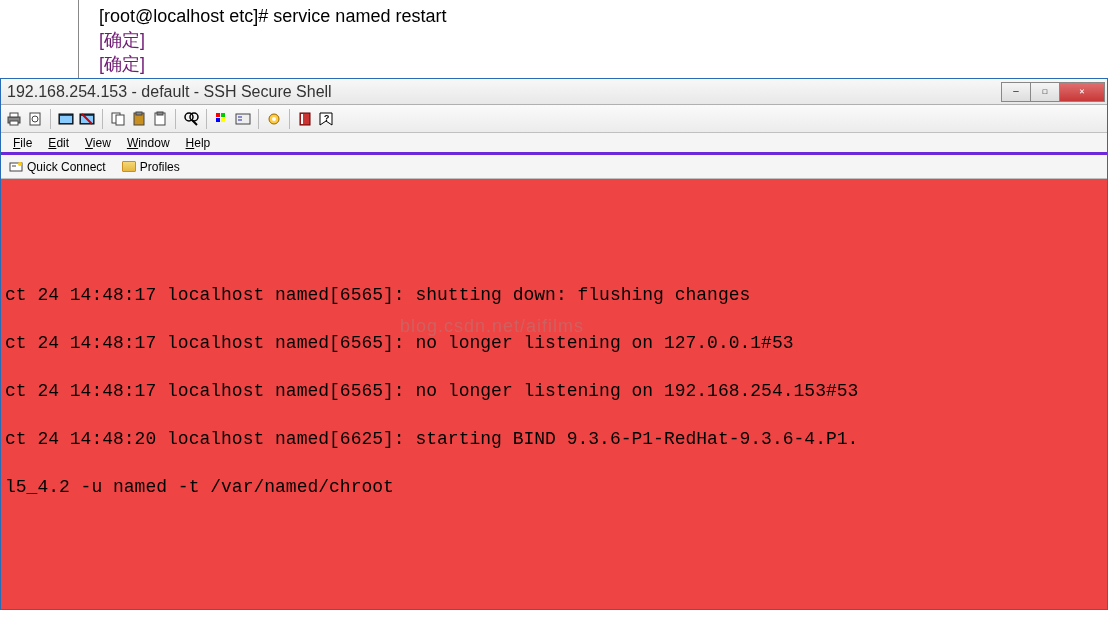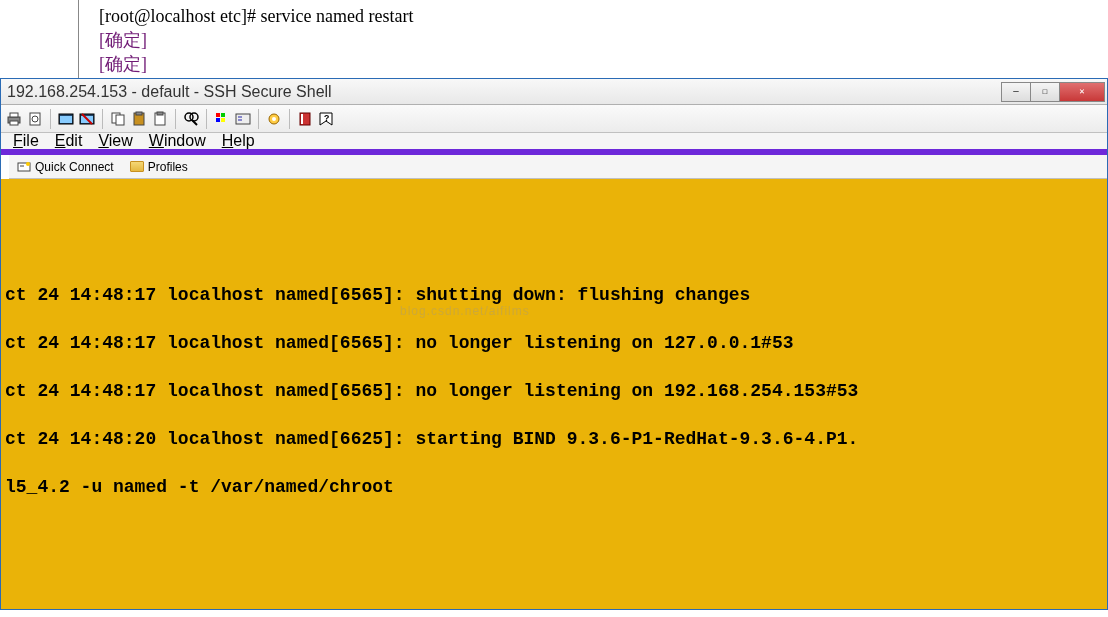--- a/index.html
+++ b/index.html
@@ -17,21 +17,21 @@
     }
     .top-terminal {
       background: #ffffff;
       border-left: 1px solid #888;
       margin-left: 78px;
       padding: 4px 20px;
       height: 78px;
     }
     .top-terminal .line {
       white-space: pre;
-      font-family: Liberation Serif, serif;
+      font-family: Liberation Sans, sans-serif;
       font-size: 18px;
       line-height: 24px;
     }
     .status-line {
       display: flex;
       justify-content: space-between;
     }
     .status-ok {
       color: #701a75;
       margin-right: 60px;
@@ -99,78 +99,76 @@
       height: 20px;
       background: #bbb;
       margin: 0 3px;
     }
     .menu-bar {
       background: #f5f5f5;
       height: 22px;
       display: flex;
       align-items: center;
       padding: 0 4px;
-      border-bottom: 6px solid #6d28d9;
+      border-bottom: 3px solid #6d28d9;
       font-family: "Segoe UI", Tahoma, sans-serif;
-      font-size: 16px;
+      font-size: 12px;
     }
     .menu-item {
       padding: 2px 8px;
       cursor: pointer;
     }
     .menu-item .ul {
       text-decoration: underline;
     }
     .shortcut-bar {
       background: #f5f5f5;
       height: 24px;
       display: flex;
       align-items: center;
       padding: 0 4px;
       border-bottom: 1px solid #c0c0c0;
       font-family: "Segoe UI", Tahoma, sans-serif;
       font-size: 12px;
       gap: 8px;
-      margin-left: 8px;
     }
     .shortcut-item {
       display: flex;
       align-items: center;
       gap: 4px;
       cursor: pointer;
       padding: 1px 4px;
     }
     .folder-icon {
       width: 14px;
       height: 11px;
       background: linear-gradient(to bottom, #f5d776, #e5b840);
       border: 1px solid #c89020;
       border-radius: 1px;
       position: relative;
     }
     .terminal-content {
-      background: #eab308;
+      background: #ef4444;
       padding: 8px 4px;
       font-family: "Courier New", monospace;
       font-size: 18px;
       line-height: 24px;
       white-space: pre;
       overflow: hidden;
       height: 430px;
-      font-weight: bold;
     }
     .log-line {
       white-space: pre;
     }
     .watermark {
       position: absolute;
-      top: 304px;
+      top: 316px;
       left: 400px;
       font-family: Arial, sans-serif;
-      font-size: 12px;
+      font-size: 18px;
       color: rgba(150,150,150,0.35);
       letter-spacing: 1px;
       pointer-events: none;
     }
   </style>
 </head>
 <body>
 
 <div class="top-terminal">
   <div class="line">[root@localhost etc]# service named restart</div>

